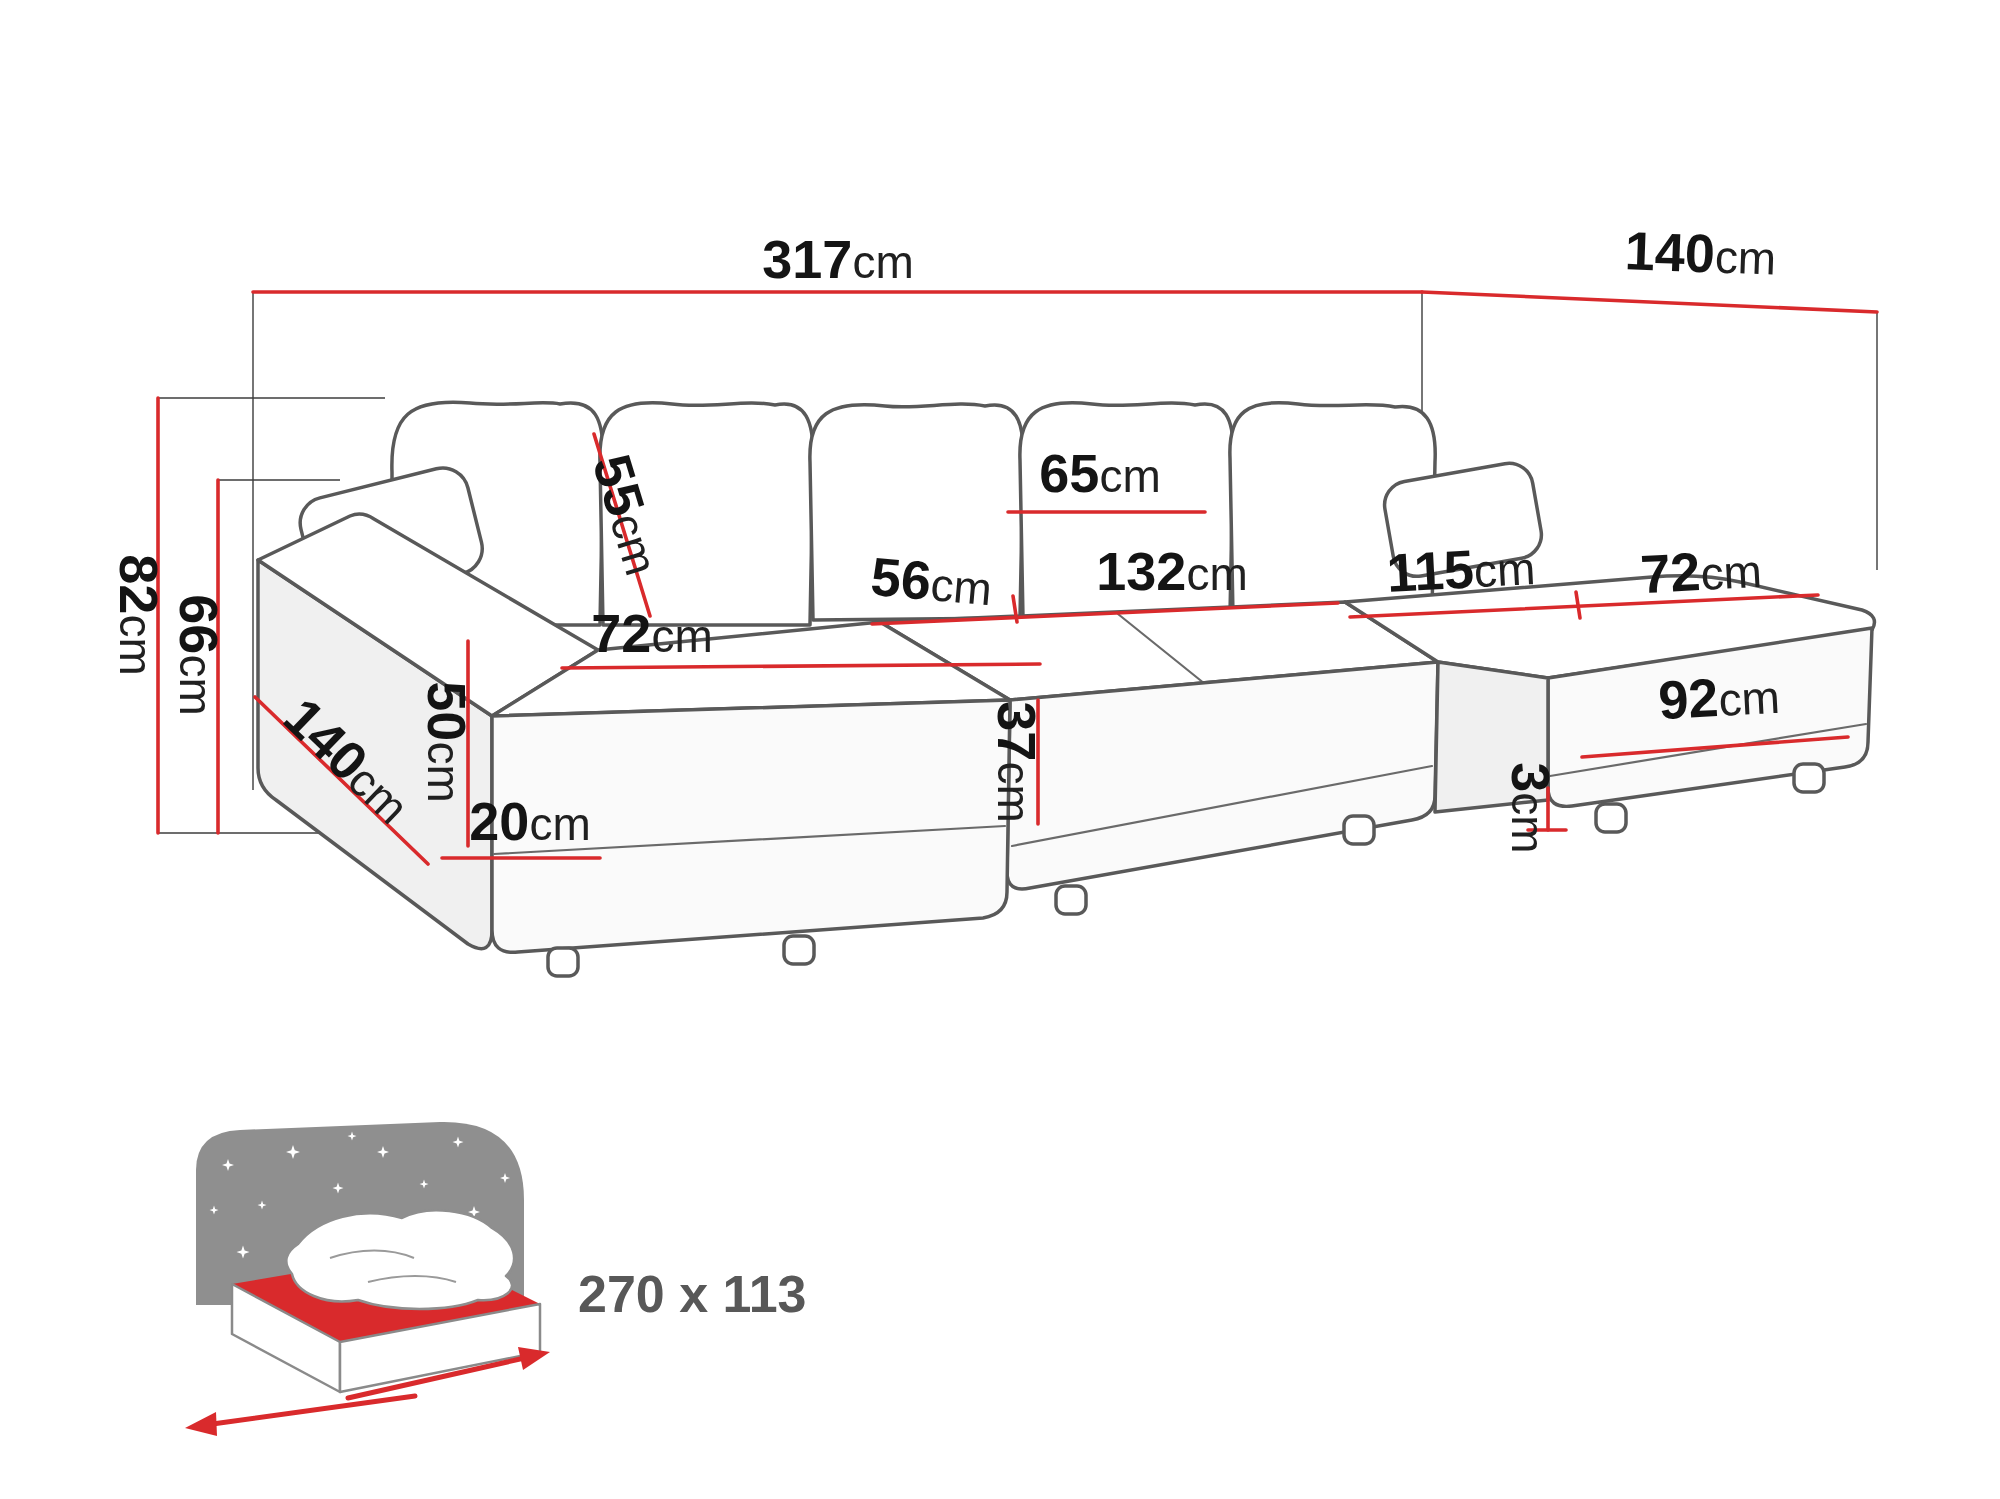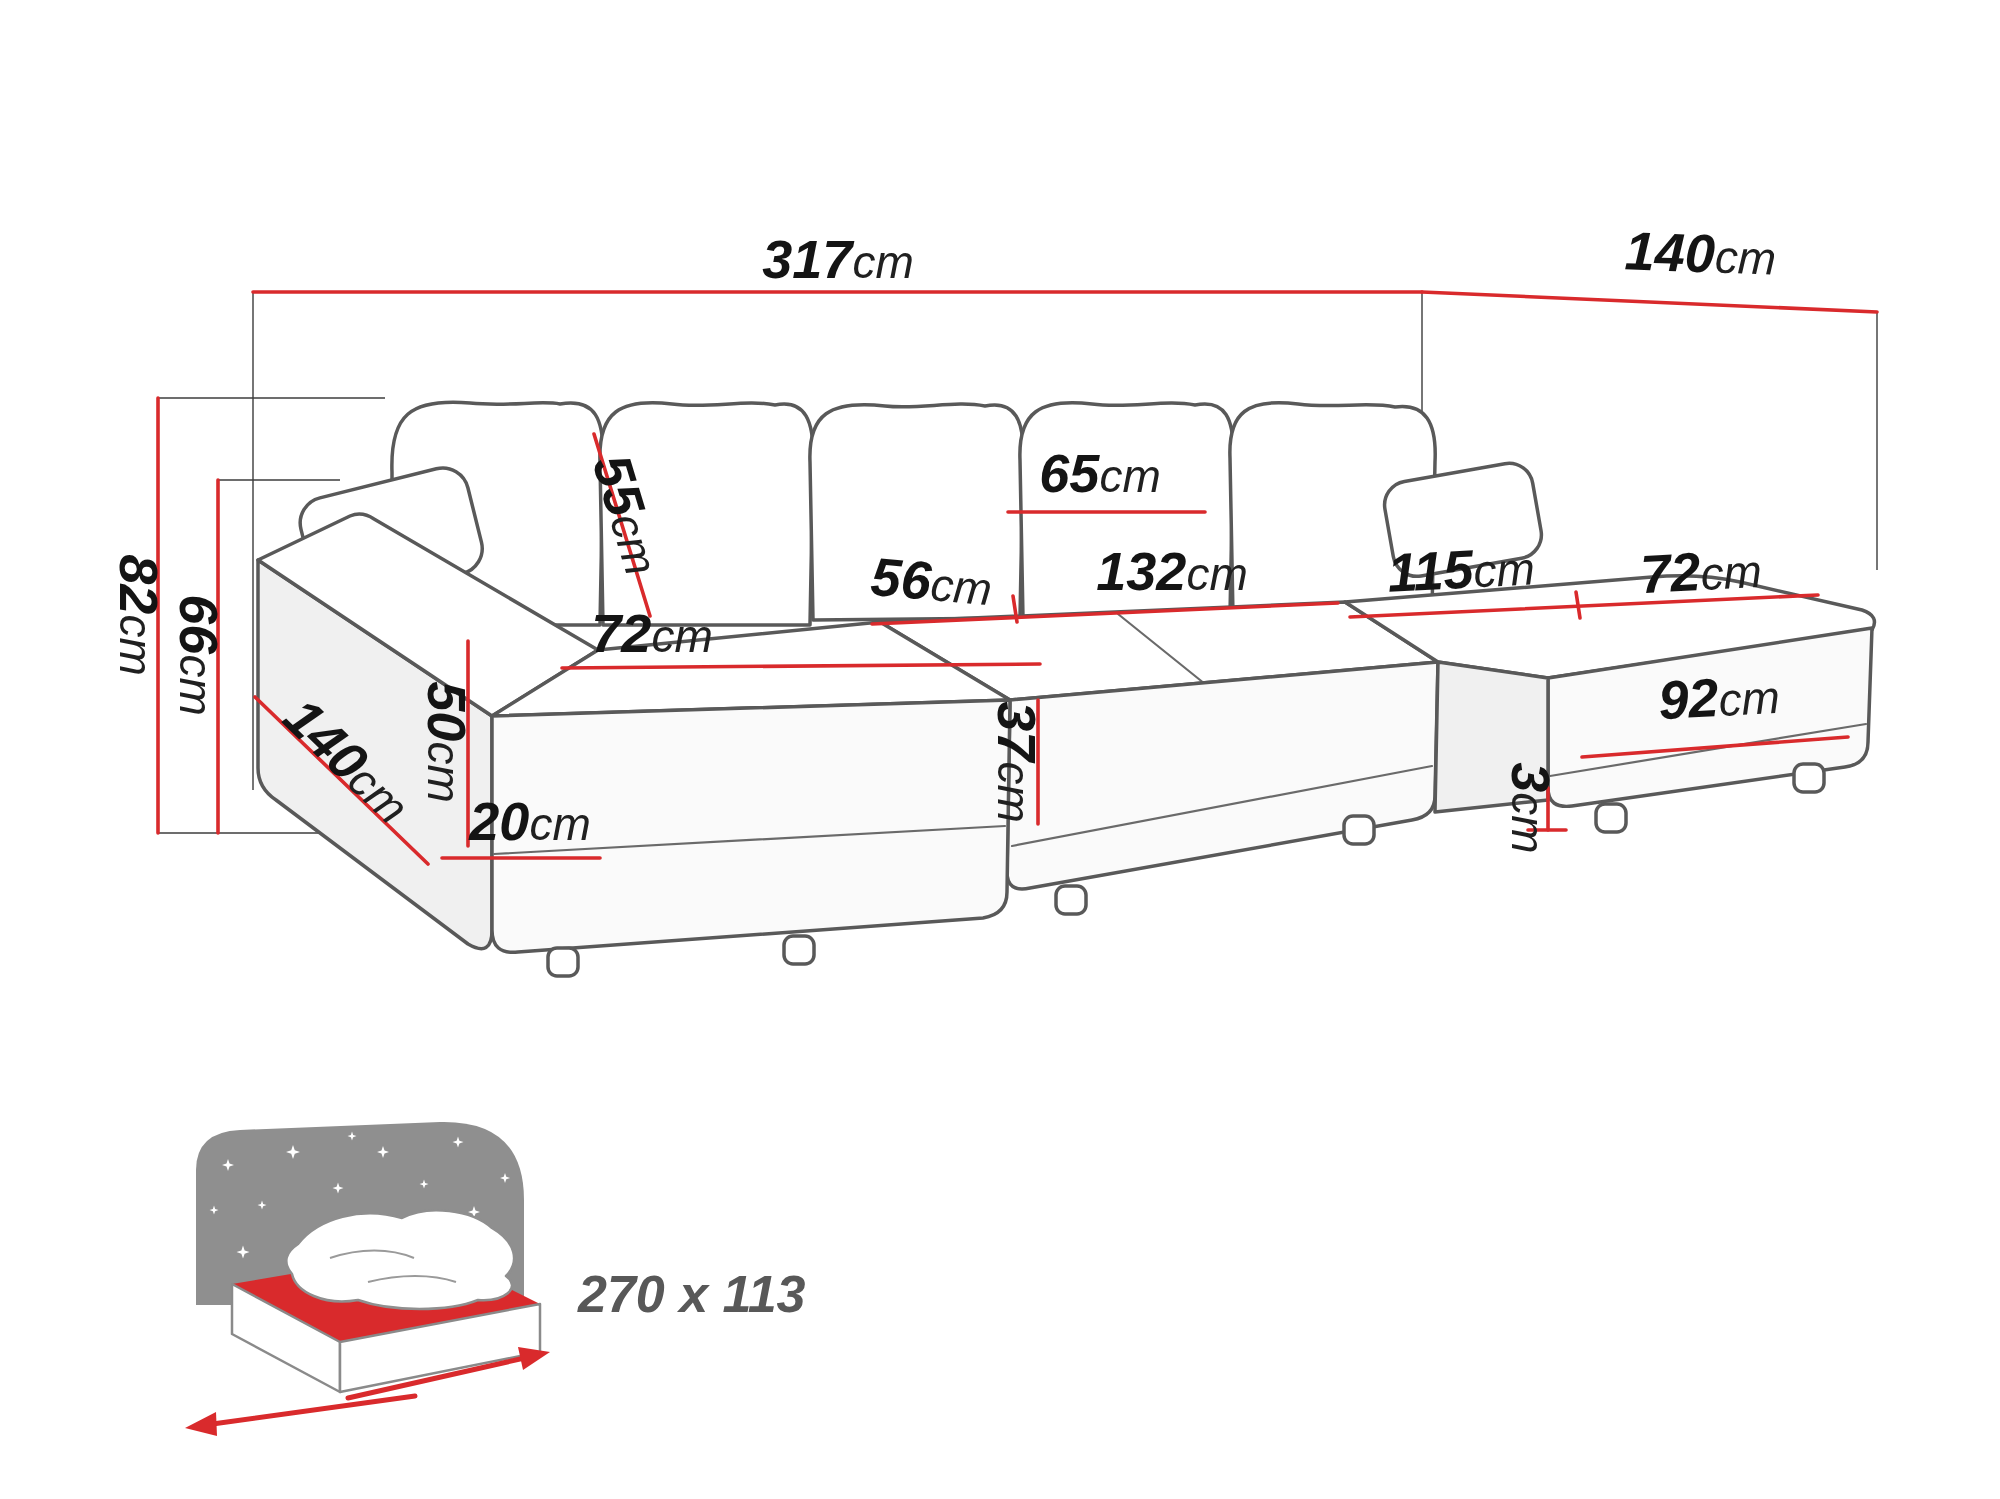--- a/index.html
+++ b/index.html
@@ -1,16 +1,16 @@
 <!DOCTYPE html>
 <html><head>
 <meta charset="utf-8">
 <style>
   html,body{margin:0;padding:0;background:#ffffff;}
-  .stage{position:relative;width:2000px;height:1499px;background:#ffffff;overflow:hidden;font-style:italic;}
+  .stage{position:relative;width:2000px;height:1499px;background:#ffffff;overflow:hidden;}
   svg{display:block;}
   .outline{fill:#ffffff;stroke:#595959;stroke-width:3.5;stroke-linejoin:round;stroke-linecap:round;}
   .shade{fill:#f0f0f0;stroke:#595959;stroke-width:3.5;stroke-linejoin:round;}
   .front{fill:#fafafa;stroke:#595959;stroke-width:3.5;stroke-linejoin:round;}
   .seam{fill:none;stroke:#6a6a6a;stroke-width:2.2;stroke-linecap:round;}
   .dim{stroke:#d92a2c;stroke-width:3.6;fill:none;stroke-linecap:round;}
   .ext{stroke:#3c3c3c;stroke-width:1.4;fill:none;}
   text{text-anchor:middle;}
   .num{font-family:"Liberation Sans",sans-serif;font-weight:700;font-size:54px;fill:#141414;}
   .unit{font-family:"Liberation Sans",sans-serif;font-weight:400;font-size:46px;fill:#202020;}

